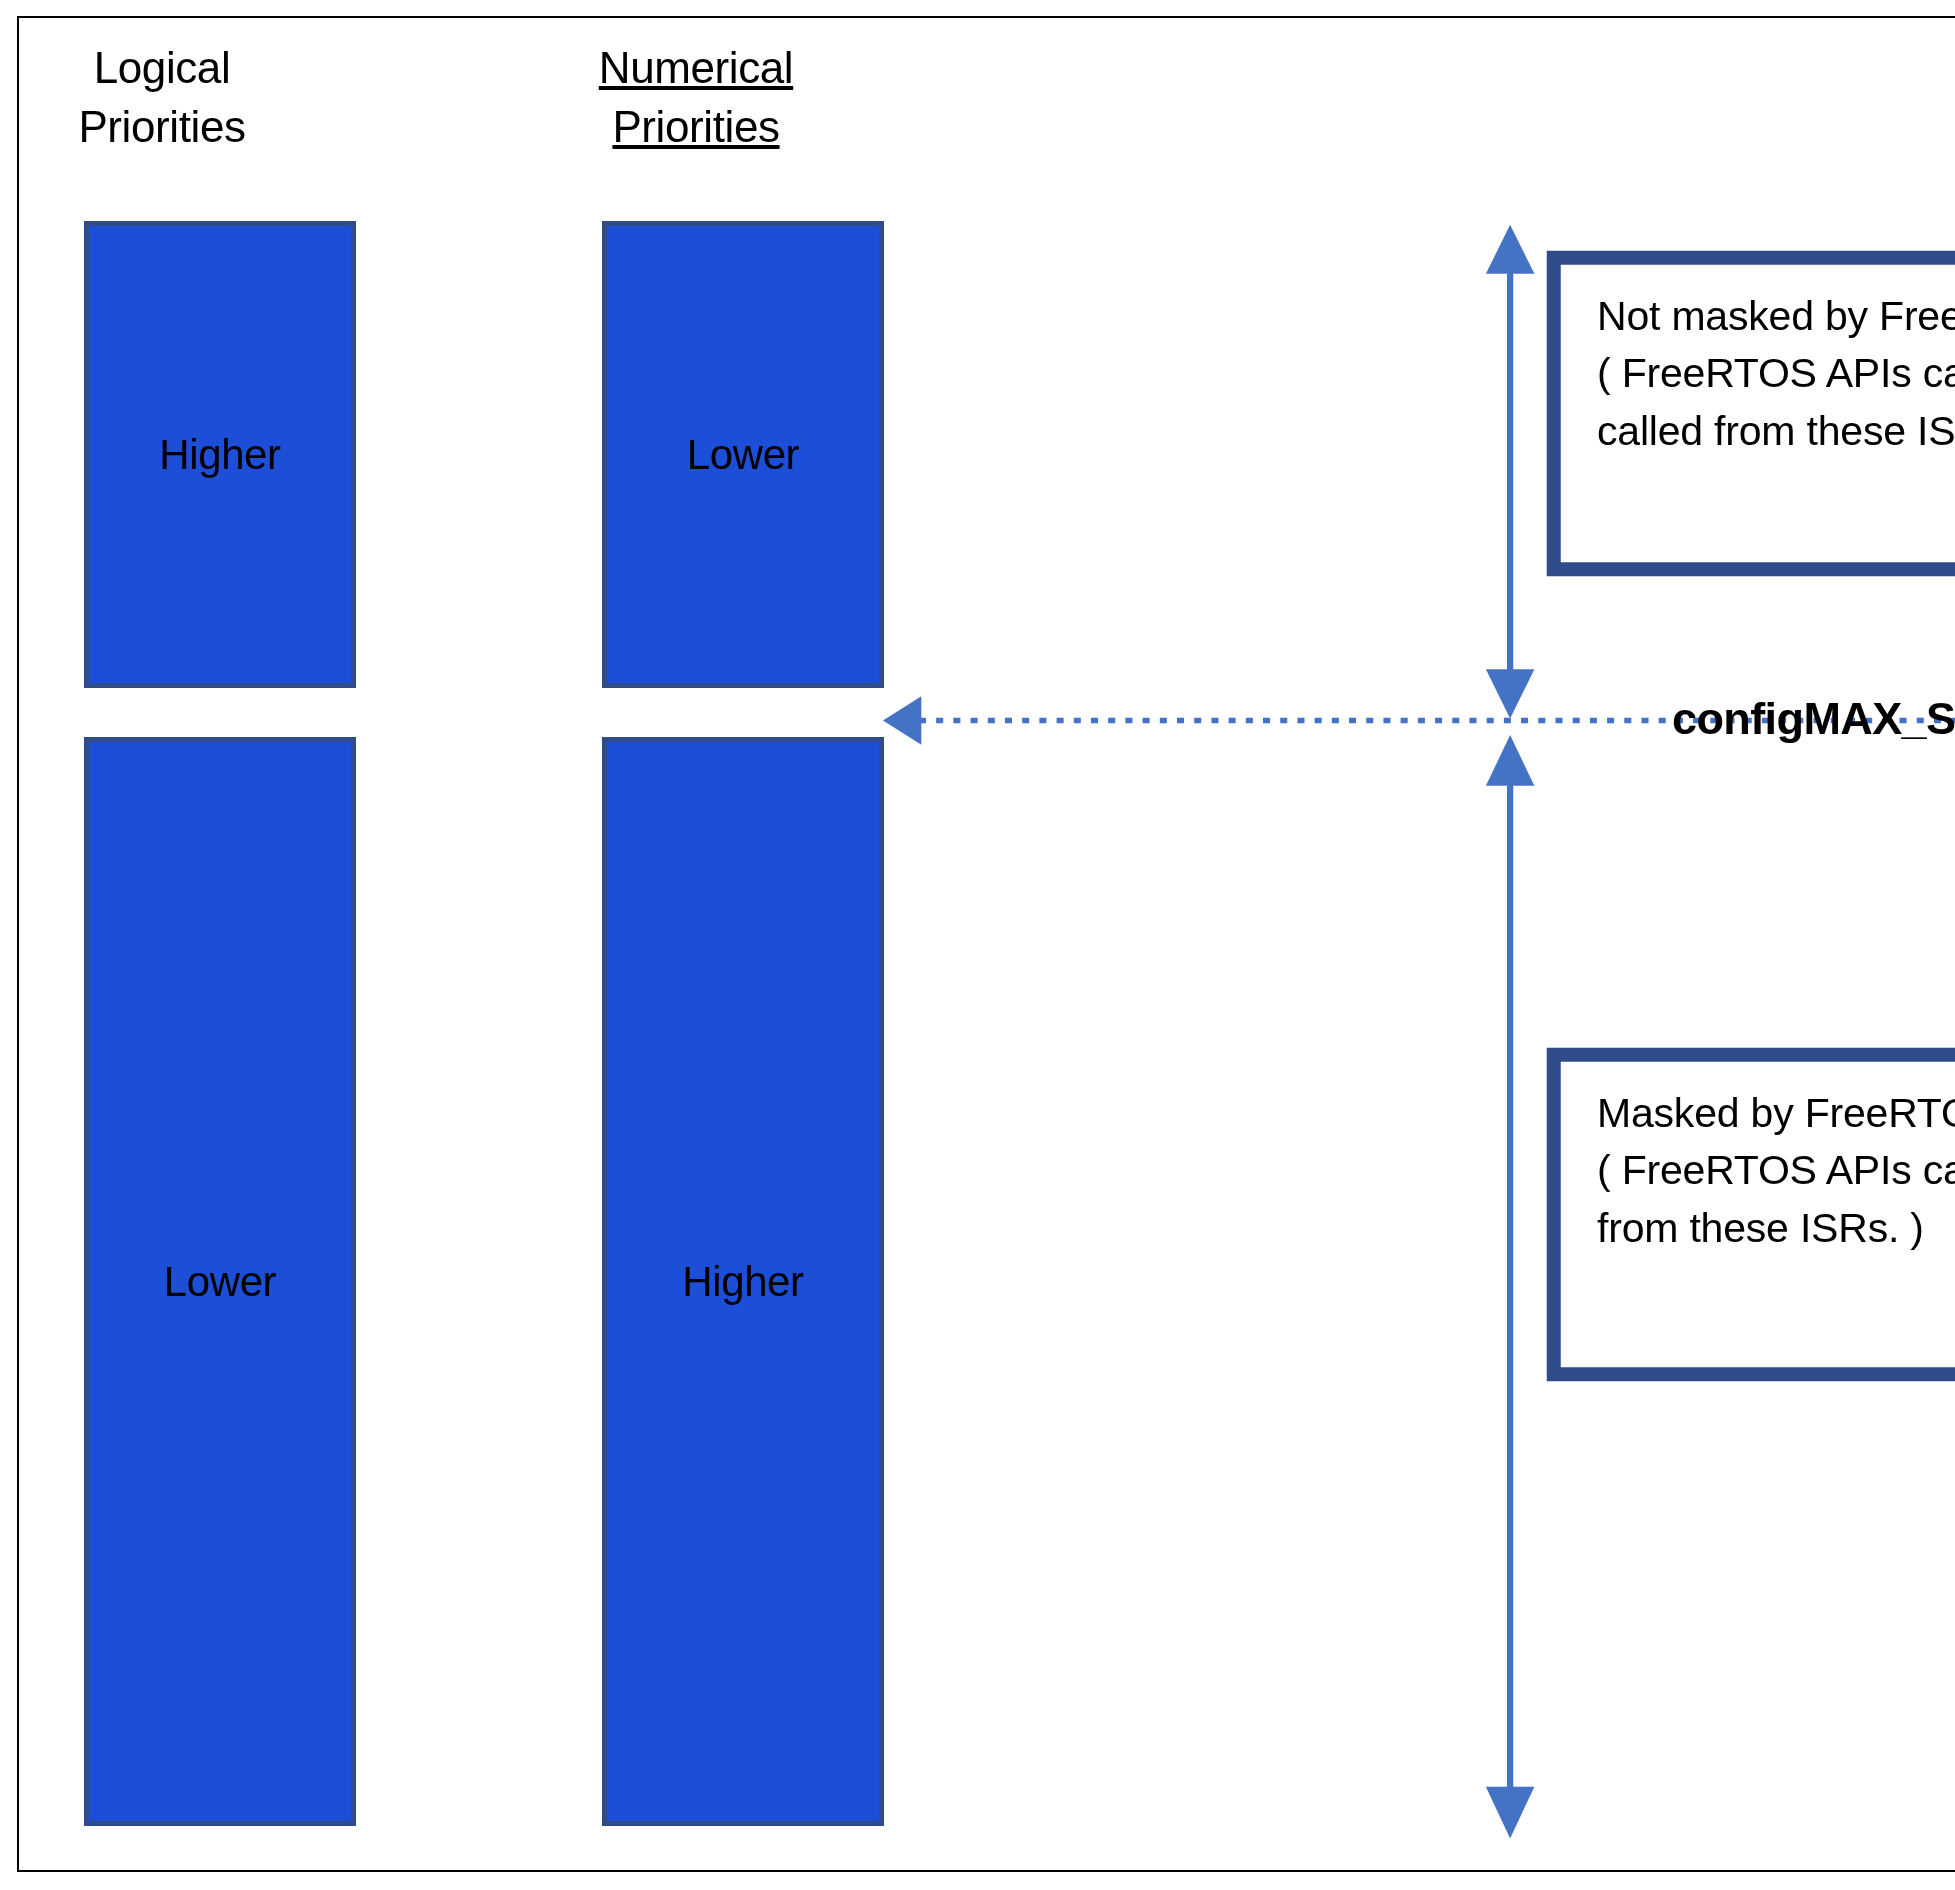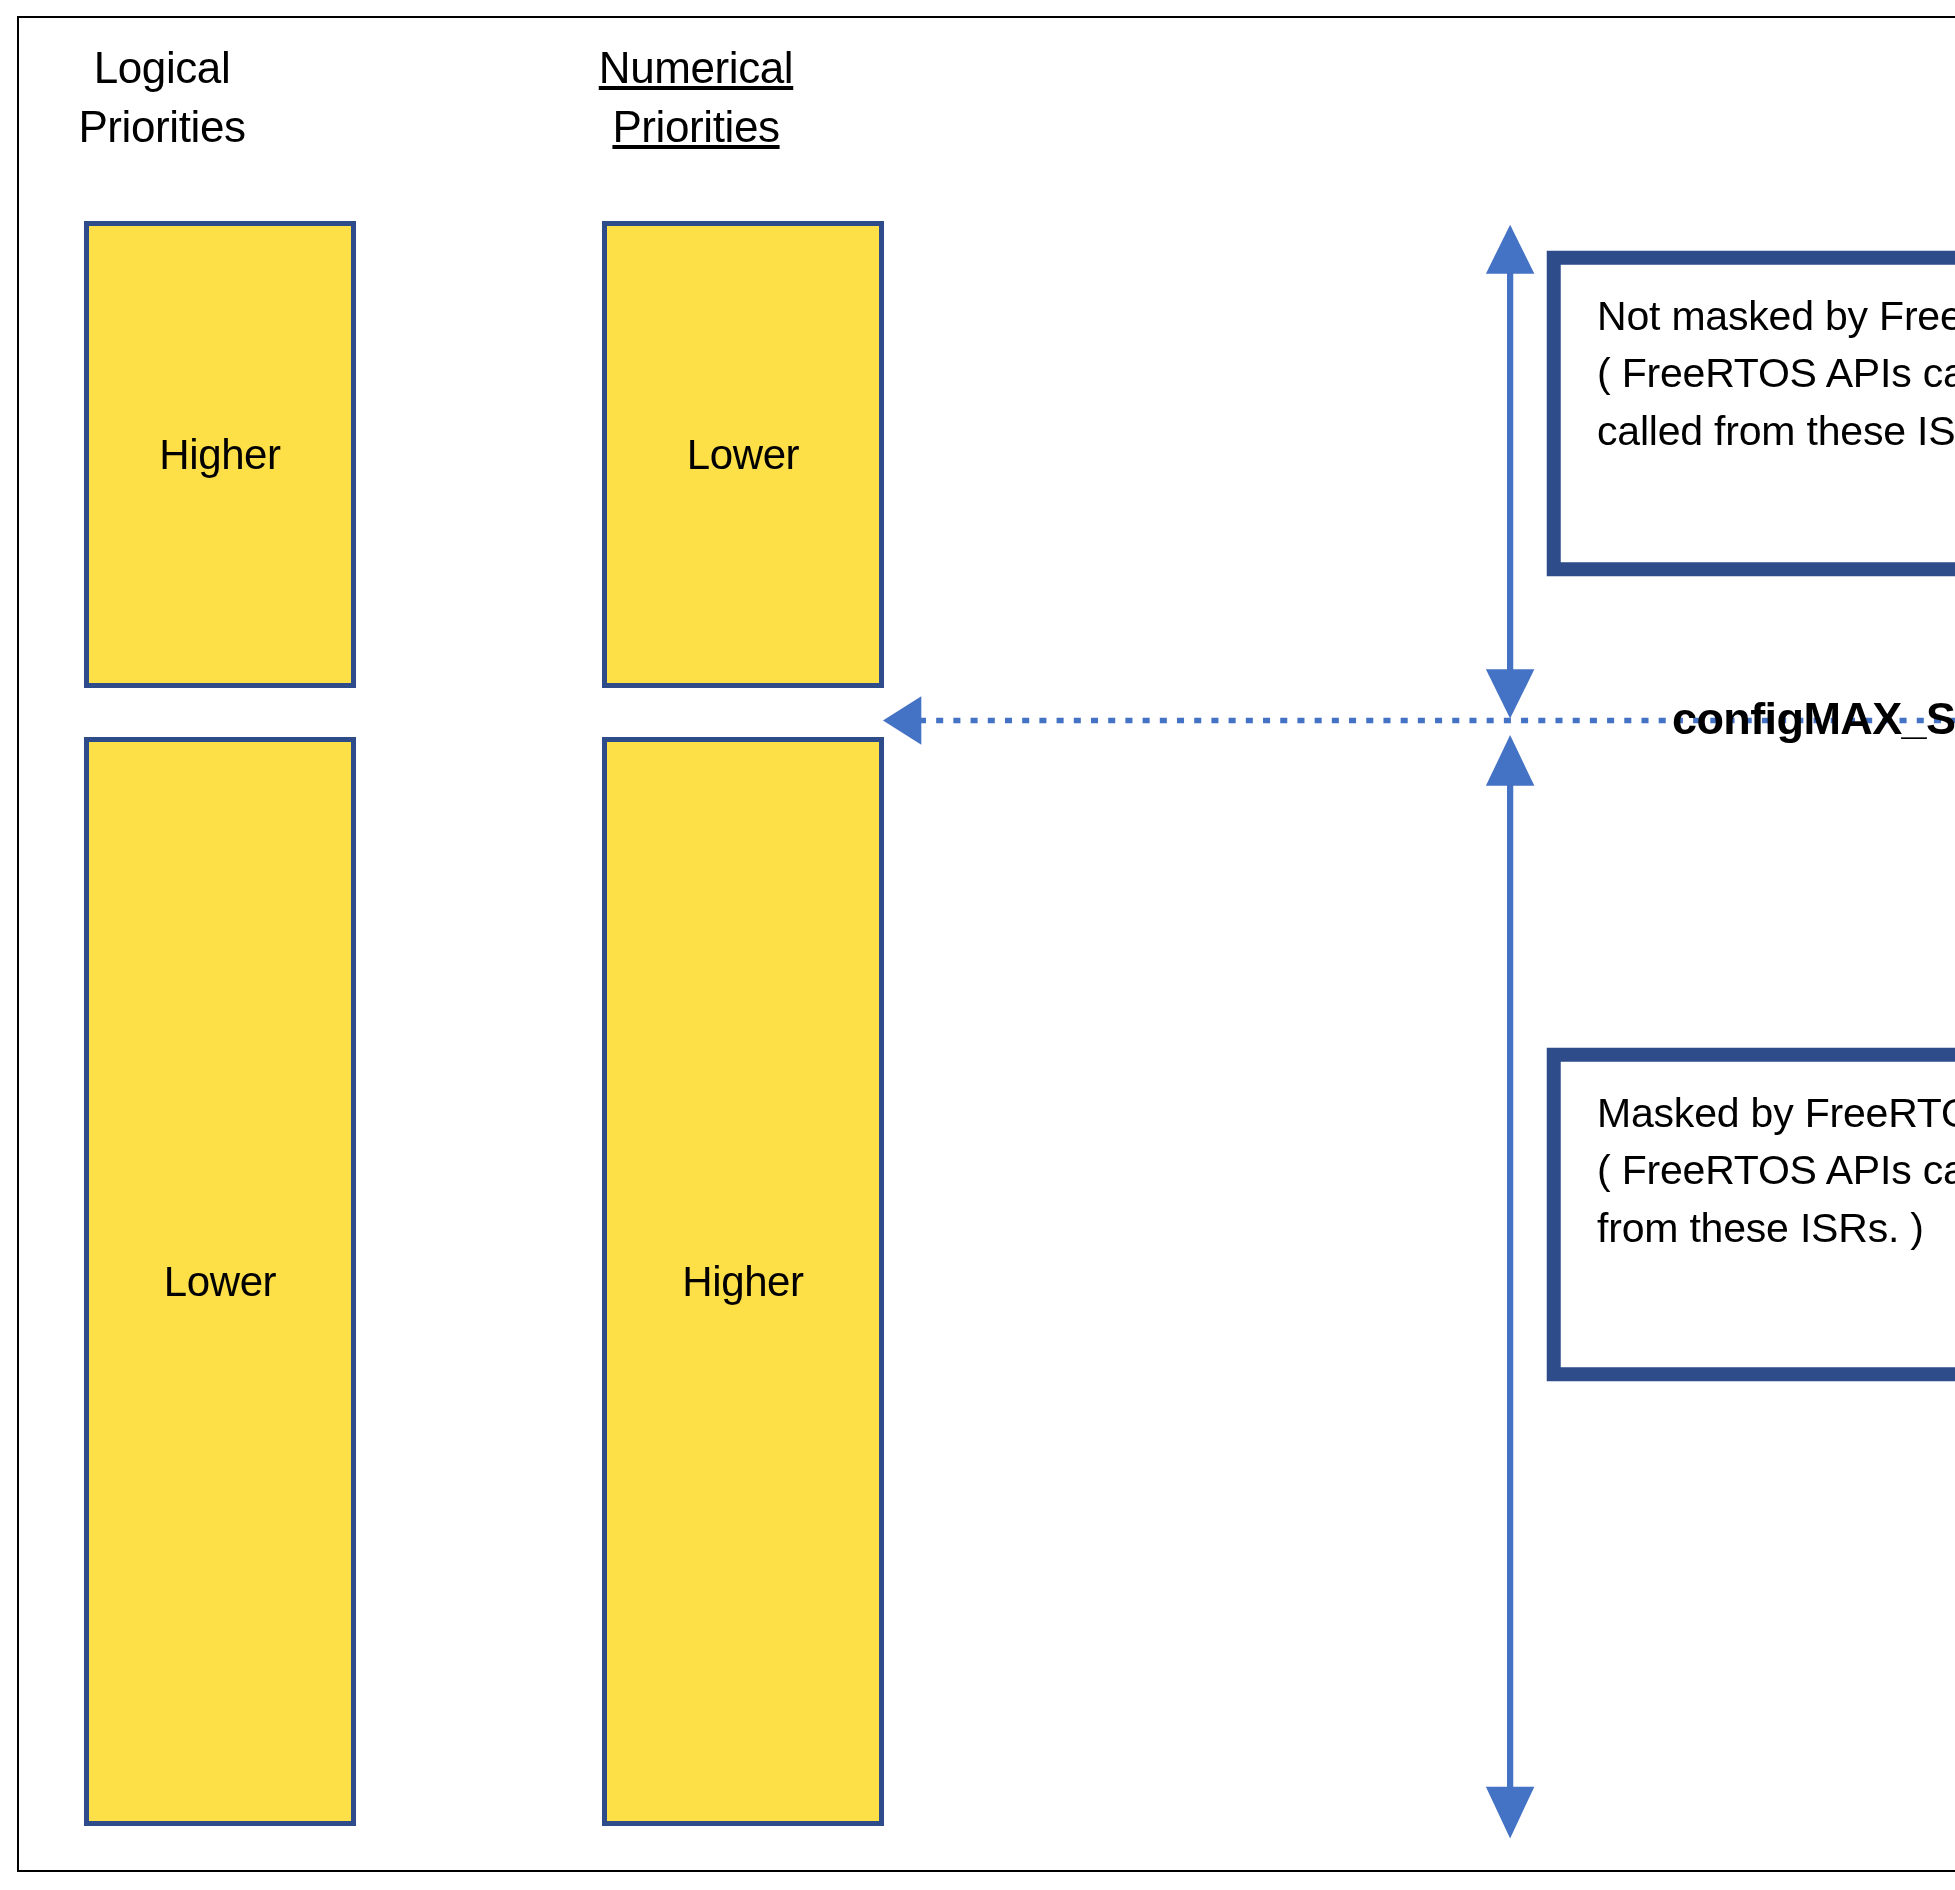--- a/index.html
+++ b/index.html
@@ -32,21 +32,21 @@
     letter-spacing:-0.4px;
     white-space:pre-line;
     font-family:"Liberation Sans","DejaVu Sans",sans-serif;
   }
 
   
   .prio-box{
     position:absolute;
     box-sizing:border-box;
     border:5.5px solid #2E4C8A;
-    background:#fde047;
+    background:#1d4ed8;
     display:flex;
     align-items:center;
     justify-content:center;
     text-align:right;
   }
   .prio-box .lbl{
     color:#000000;
     font-size:42px;
     letter-spacing:-0.4px;
     font-family:"Liberation Sans","DejaVu Sans",sans-serif;

